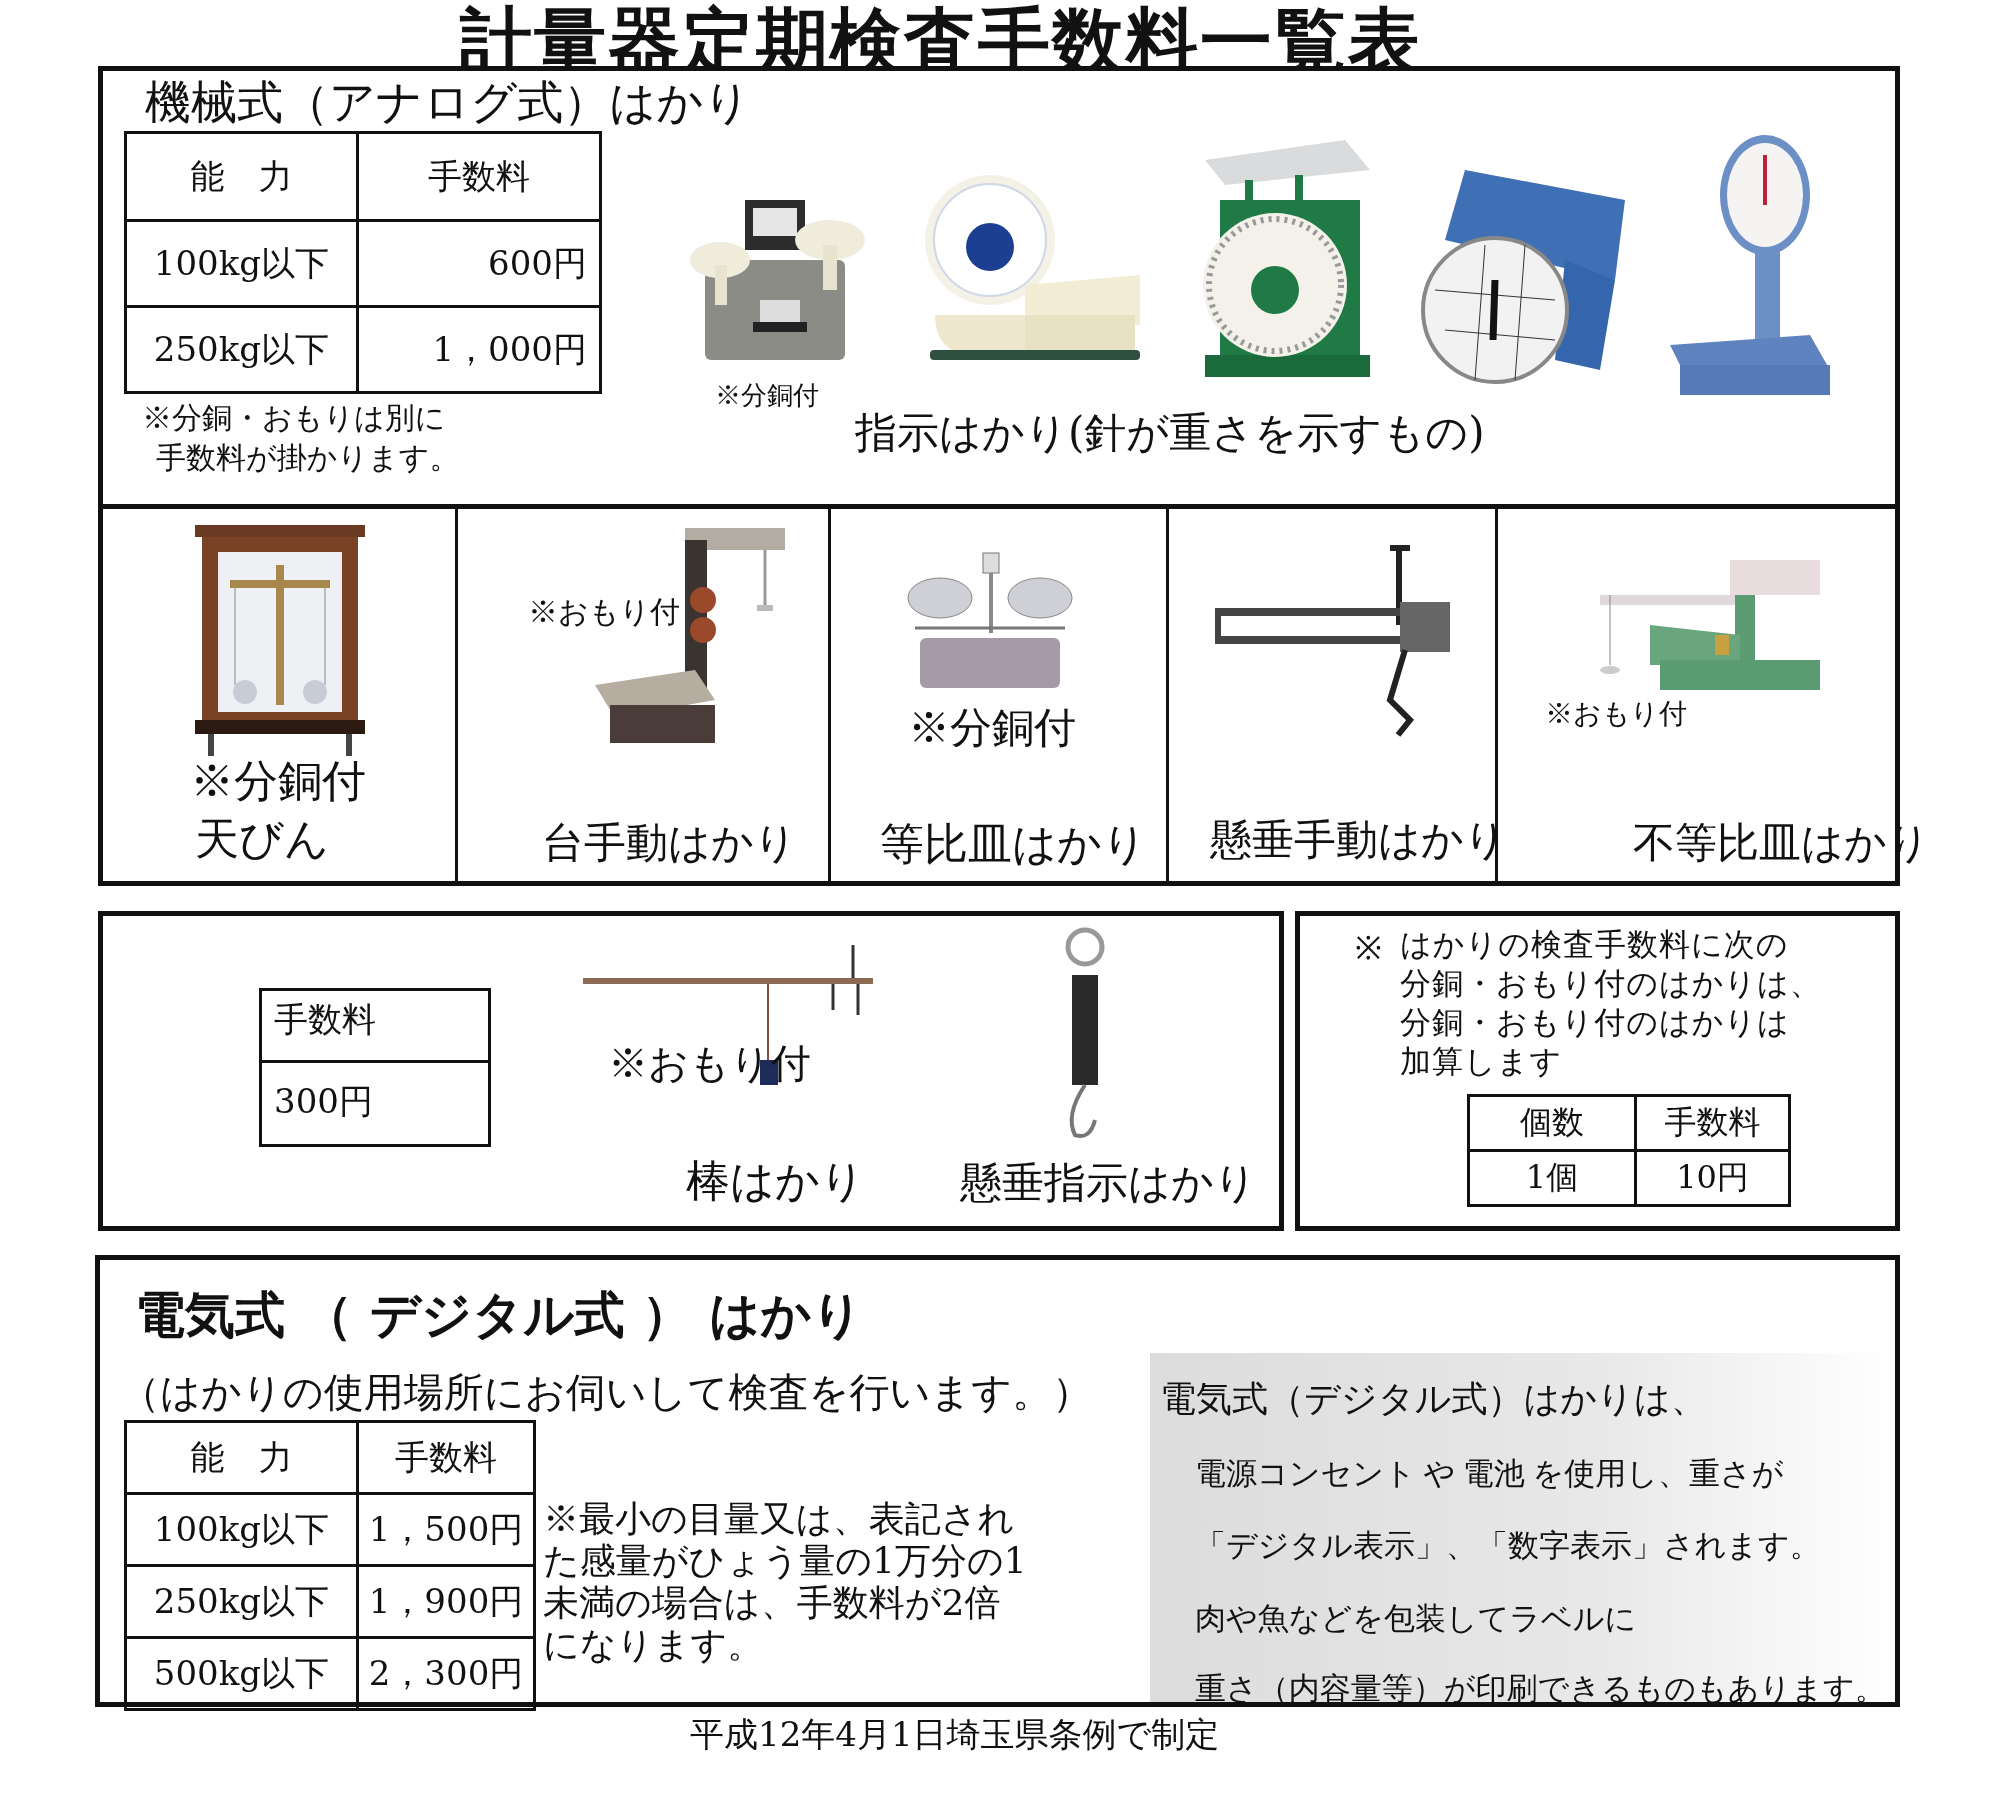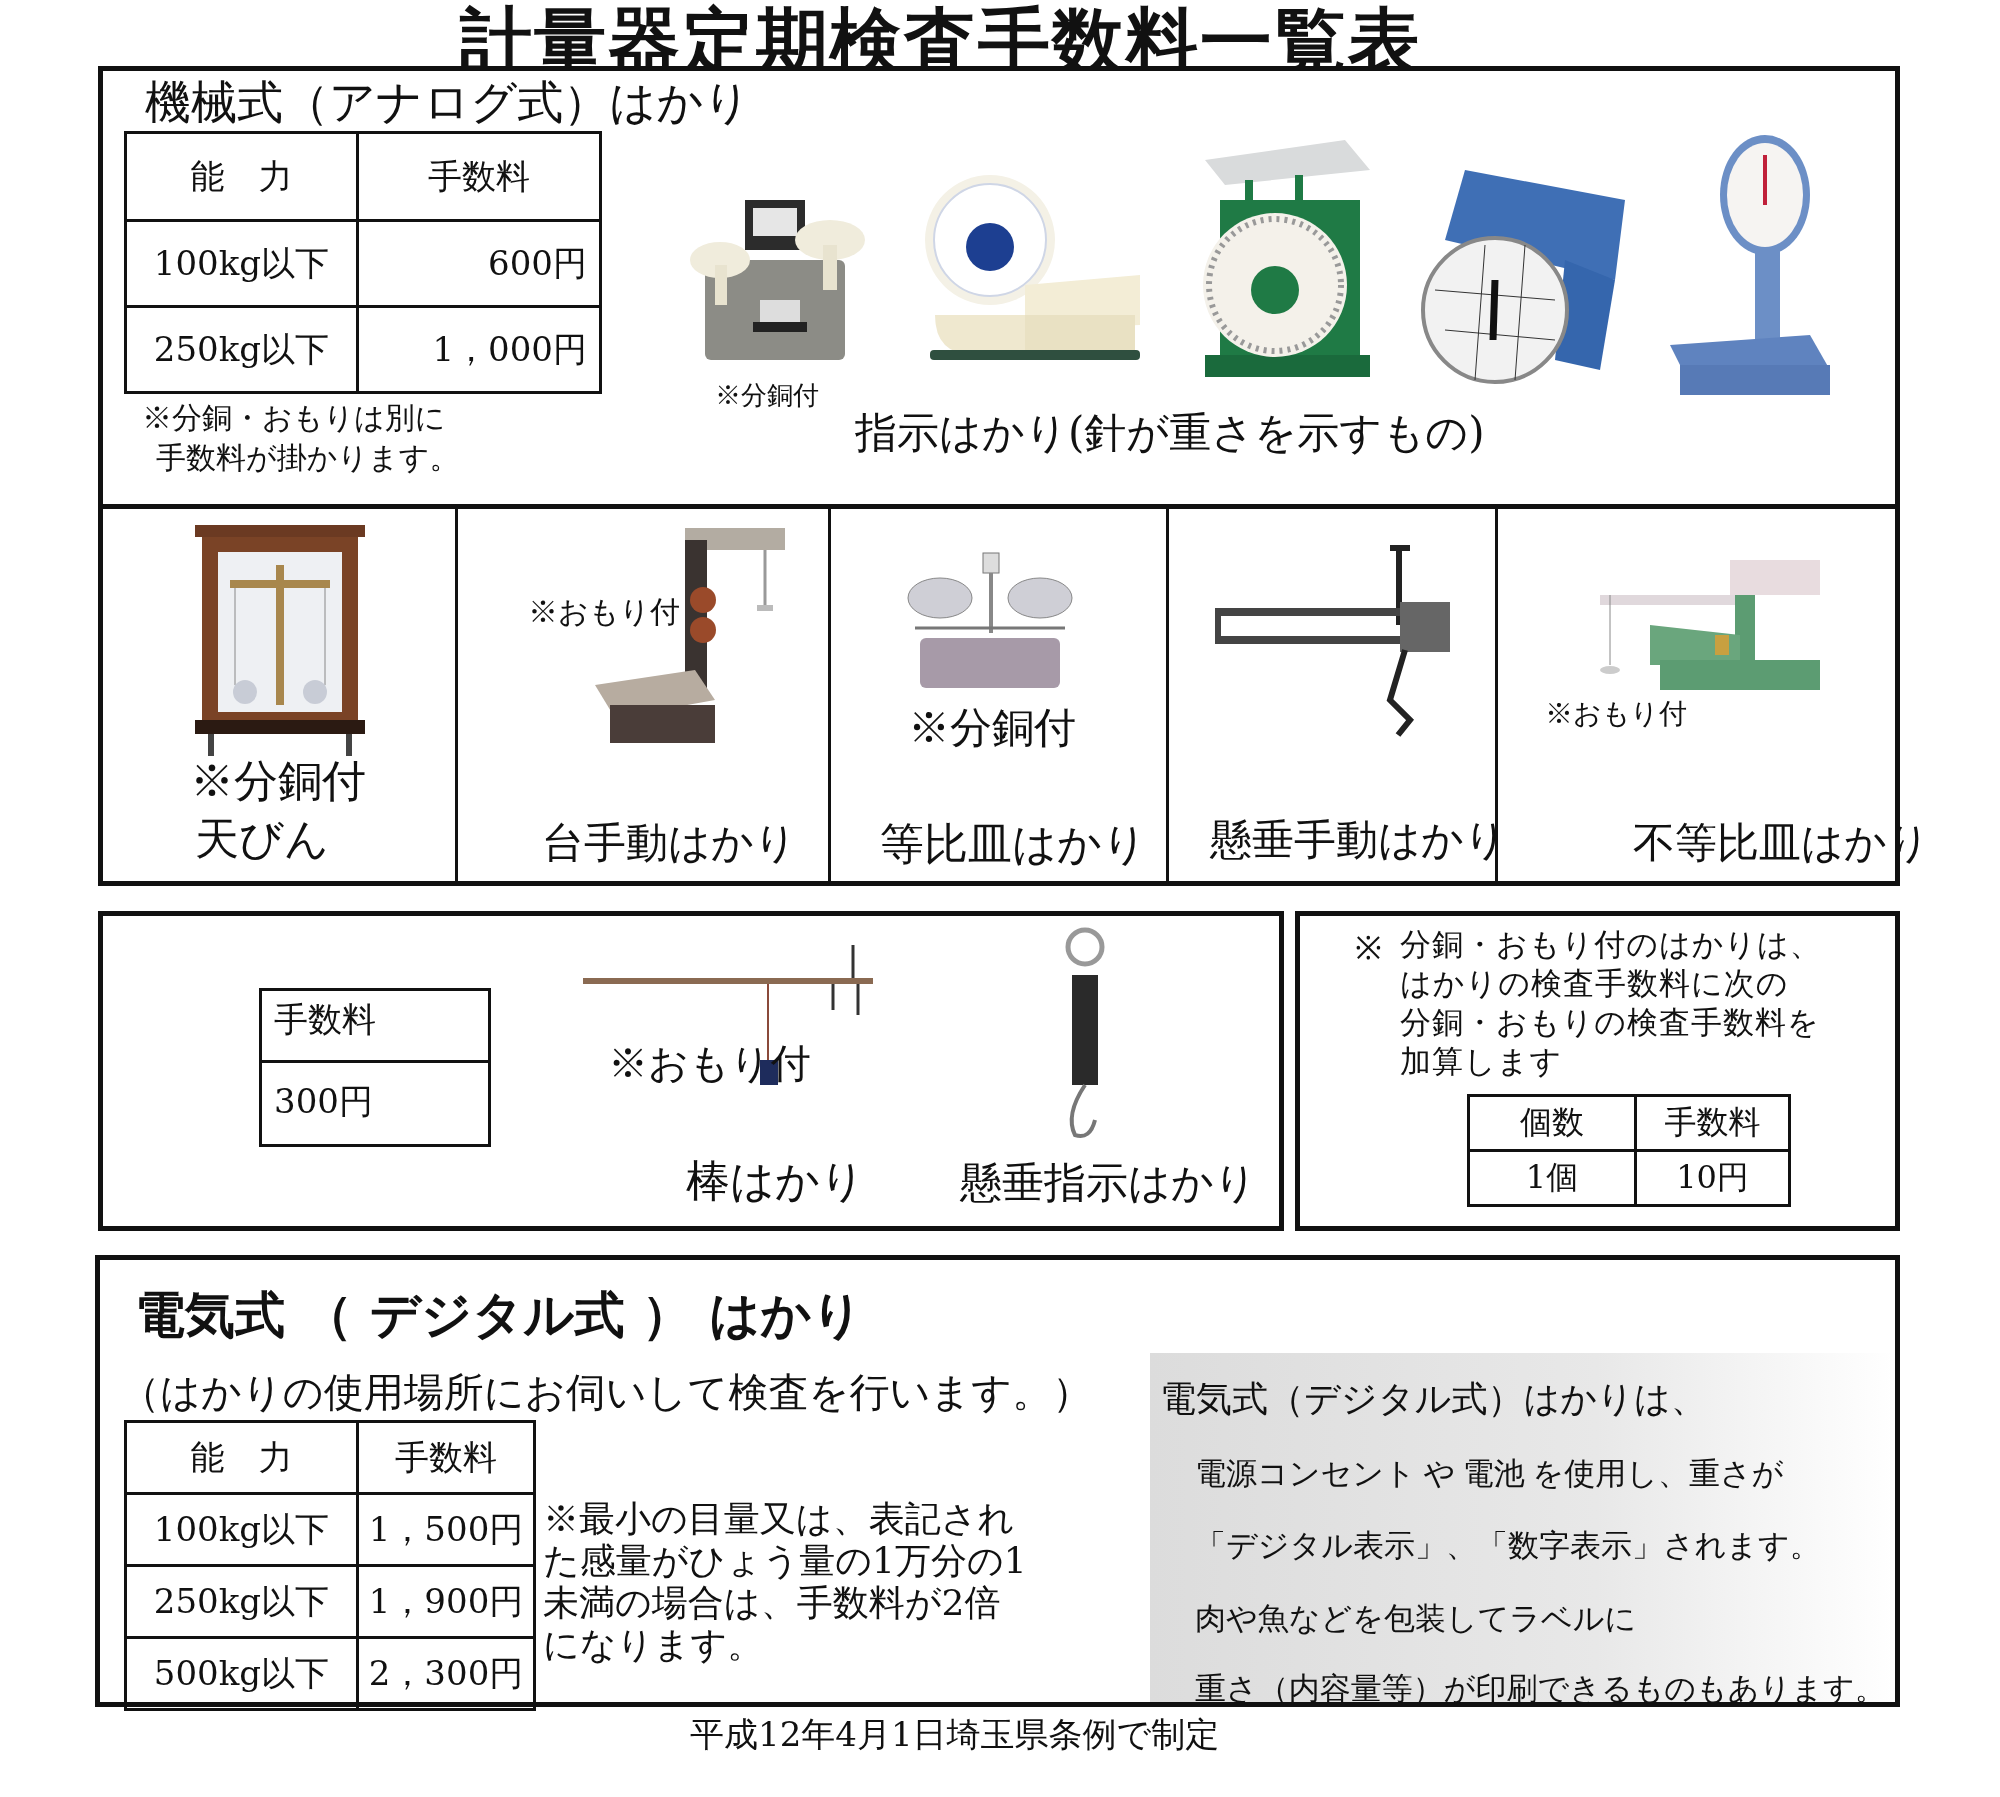--- a/index.html
+++ b/index.html
@@ -205,23 +205,23 @@
   <circle cx="35" cy="22" r="17" fill="none" stroke="#999" stroke-width="5"></circle>
   <rect x="22" y="50" width="26" height="110" fill="#2a2a2a"></rect>
   <path d="M35 160 Q15 190 25 210 Q40 215 45 195" stroke="#777" stroke-width="4" fill="none"></path>
 </svg>
 <div class="cap" style="left:686px; top:1152px; font-size:44px;">棒はかり</div>
 <div class="cap" style="left:960px; top:1155px; font-size:42px;">懸垂指示はかり</div>
 
 <div class="box" style="left:1295px; top:911px; width:605px; height:320px;"></div>
 <div class="abs" style="left:1355px; top:925px; font-size:32px;">※</div>
 <div class="abs note" style="left:1400px; top:925px; font-size:31px; line-height:39px; letter-spacing:1px;">
+  <div>はかりの検査手数料に次の</div>
   <div>分銅・おもり付のはかりは、</div>
-  <div>はかりの検査手数料に次の</div>
-  <div>分銅・おもりの検査手数料を</div>
+  <div>分銅・おもり付のはかりは</div>
   <div>加算します</div>
 </div>
 <table class="fee" style="left:1467px; top:1094px; width:324px;">
   <tbody>
       <tr style="height:55px;margin-top:8px;">
     <td class="c" style="width:140px; font-size:32px;">個数</td>
     <td class="c" style="font-size:32px;">手数料</td>
   </tr>
   <tr style="height:55px;">
     <td class="c" style="font-size:32px;">1個</td>

